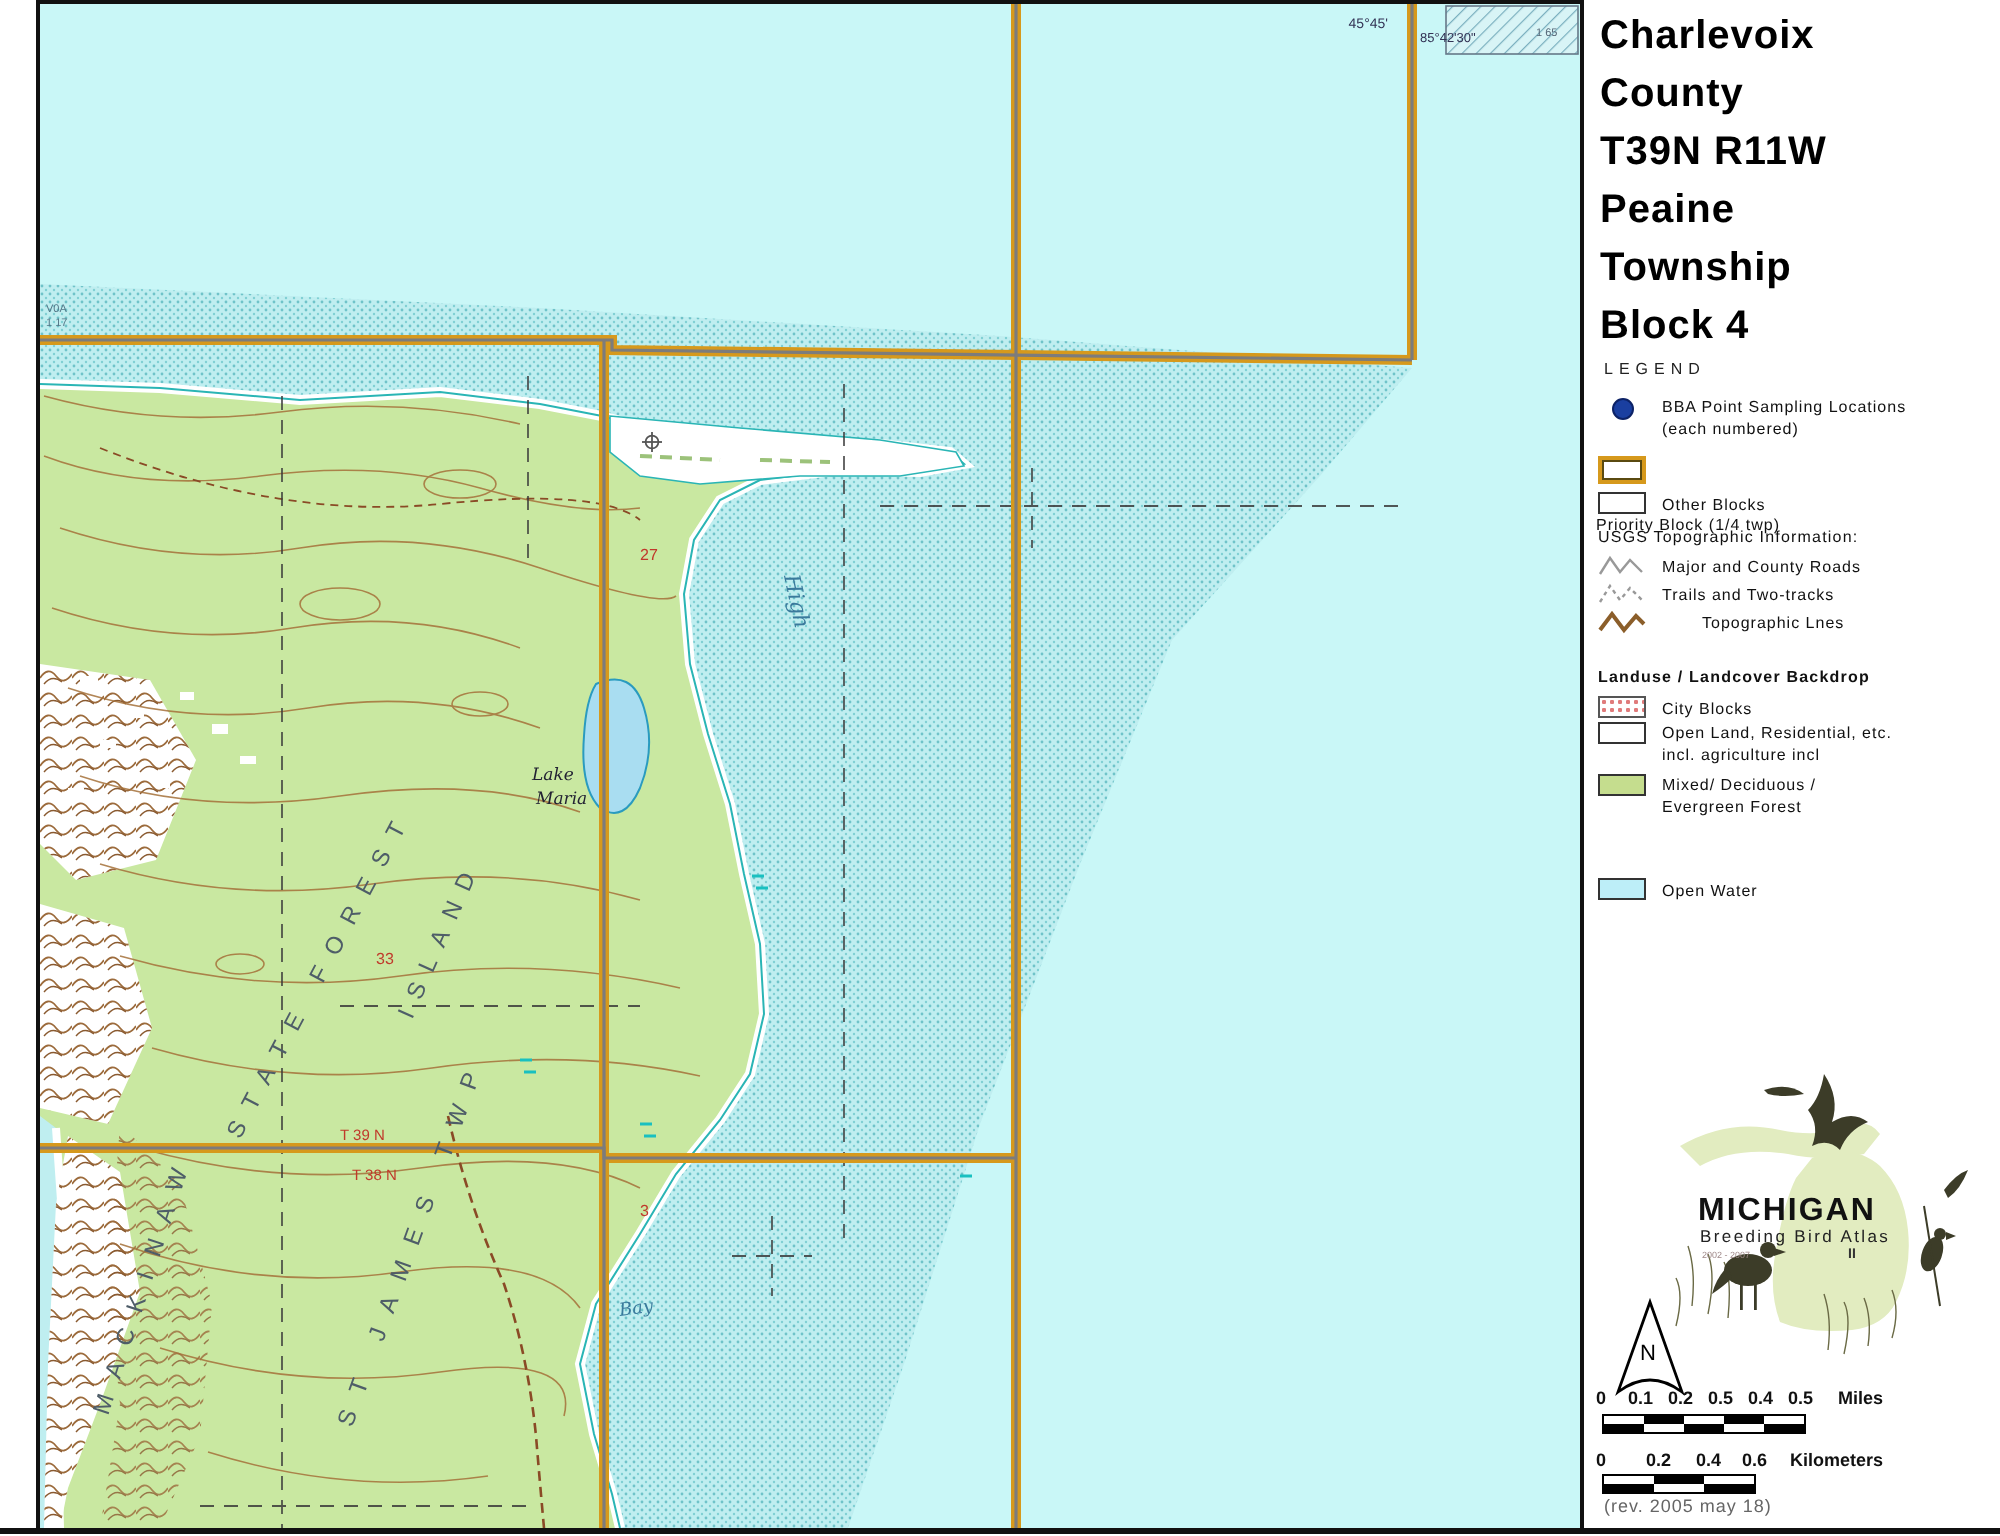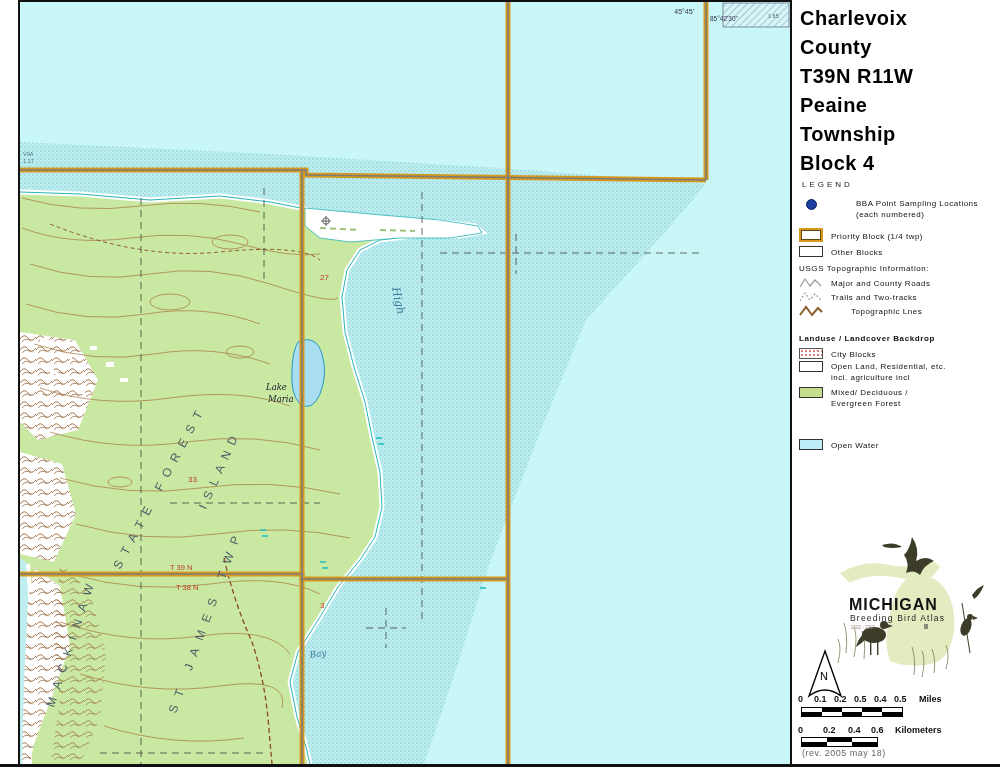--- a/index.html
+++ b/index.html
@@ -213,31 +213,31 @@
 
     <div class="title">Charlevoix
 County
 T39N R11W
 Peaine
 Township
 Block 4</div>
 
     <div class="legend-heading">LEGEND</div>
 
-    <div class="leg-row" style="top:198px;gap:25px;">
+    <div class="leg-row" style="top:198px;">
       <div class="leg-sym">
           <div class="dot"></div>
         </div>
       <div class="leg-label">
         <span>BBA Point Sampling Locations</span><br>
         <span>(each numbered)</span>
       </div>
     </div>
 
-    <div class="leg-row" style="top:228px;">
+    <div class="leg-row" style="top:228px;flex-direction:column;">
       <div class="leg-sym">
           <div class="swatch priority"></div>
         </div>
       <div class="leg-label" style="margin-top:3px;">Priority Block (1/4 twp)</div>
     </div>
 
     <div class="leg-row" style="top:246px;">
       <div class="leg-sym">
           <div class="swatch"></div>
         </div>

